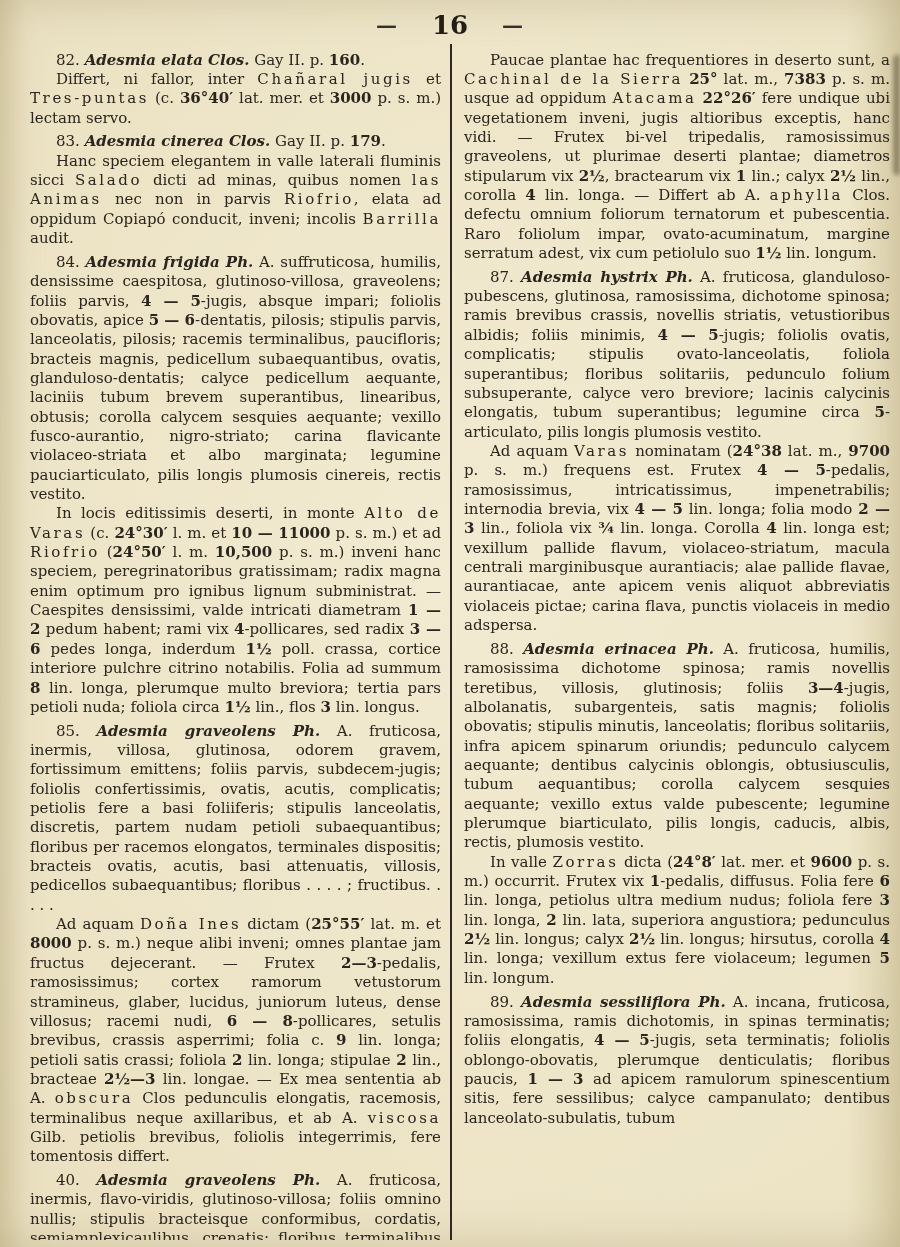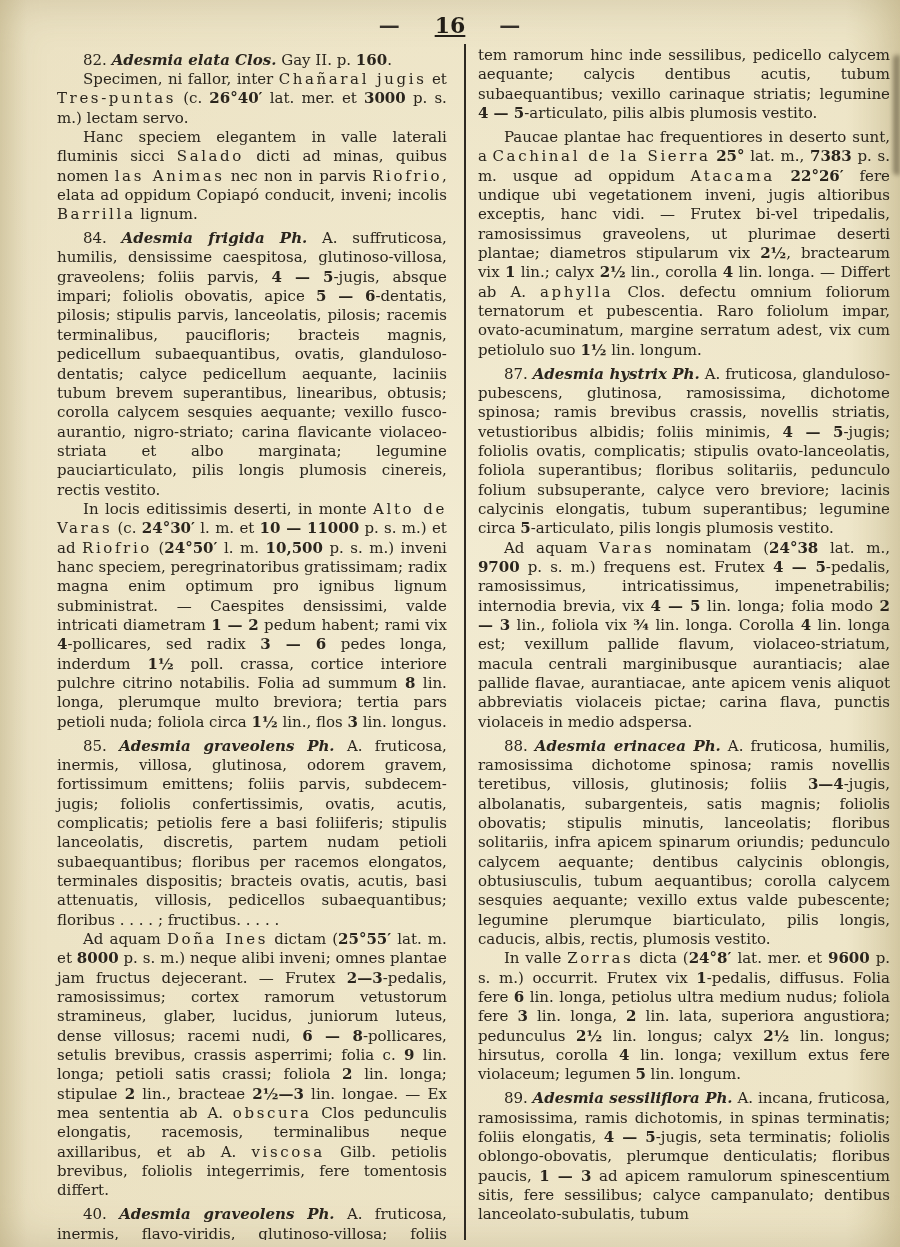--- a/index.html
+++ b/index.html
@@ -34,42 +34,40 @@
     font-size: 21px;
     line-height: 30px;
   }
   .page-header .dash {
     font-weight: bold;
     letter-spacing: 1px;
     color: #35302a;
   }
   .page-header .folio {
     font-weight: bold;
-    font-size: 22px;
+    font-size: 26px;
     color: #221e17;
-    text-decoration: underline;
   }
   .columns {
     display: flex;
     height: 1196px;
     margin-top: 4px;
   }
   .col {
     box-sizing: border-box;
     overflow: hidden;
     height: 100%;
     font-size: 15px;
     line-height: 19.35px;
     text-align: justify;
     text-justify: inter-word;
   }
   .col-left {
     width: 450px;
-    padding: 2px 17px 0 30px;
-    margin-left: 27px;
+    padding: 2px 9px 0 30px;
   }
   .col-right {
     width: 450px;
     padding: 2px 10px 0 12px;
     border-left: 2px solid #2e2a23;
   }
   .para {
     margin: 0;
     text-indent: 26px;
   }
@@ -99,30 +97,30 @@
 
 <div class="page">
   <div class="page-header">
     <span class="dash">—</span>
     <span class="folio">16</span>
     <span class="dash">—</span>
   </div>
   <div class="columns">
     <div class="col col-left">
         <p class="para entry"><span>82.  </span><span class="r-bi">Adesmia elata Clos.</span><span>  Gay II. p. </span><span class="r-b">160</span><span>.</span></p>
-        <p class="para"><span>Specimen, ni fallor, inter </span><span class="r-sp">Chañaral jugis</span><span> et </span><span class="r-sp">Tres-puntas</span><span> (c. </span><span class="r-b">26°40′</span><span> lat. mer. et </span><span class="r-b">3000</span><span> p. s. m.) lectam servo.</span></p>
-        <p class="para"><span>Hanc speciem elegantem in valle laterali fluminis sicci </span><span class="r-sp">Salado</span><span> dicti ad minas, quibus nomen </span><span class="r-sp">las Animas</span><span> nec non in parvis </span><span class="r-sp">Riofrio</span><span>, elata ad oppidum Copiapó conducit, inveni; incolis </span><span class="r-sp">Barrilla</span><span> lignum.</span></p>
+        <p class="para"><span>Differt, ni fallor, inter </span><span class="r-sp">Chañaral jugis</span><span> et </span><span class="r-sp">Tres-puntas</span><span> (c. </span><span class="r-b">36°40′</span><span> lat. mer. et </span><span class="r-b">3000</span><span> p. s. m.) lectam servo.</span></p>
+        <p class="para entry"><span>83.  </span><span class="r-bi">Adesmia cinerea Clos.</span><span>  Gay II. p. </span><span class="r-b">179</span><span>.</span></p>
+        <p class="para"><span>Hanc speciem elegantem in valle laterali fluminis sicci </span><span class="r-sp">Salado</span><span> dicti ad minas, quibus nomen </span><span class="r-sp">las Animas</span><span> nec non in parvis </span><span class="r-sp">Riofrio</span><span>, elata ad oppidum Copiapó conducit, inveni; incolis </span><span class="r-sp">Barrilla</span><span> audit.</span></p>
         <p class="para entry"><span>84.  </span><span class="r-bi">Adesmia frigida Ph.</span><span>  A. suffruticosa, humilis, densissime caespitosa, glutinoso-villosa, graveolens; foliis parvis, </span><span class="r-b">4 — 5</span><span>-jugis, absque impari; foliolis obovatis, apice </span><span class="r-b">5 — 6</span><span>-dentatis, pilosis; stipulis parvis, lanceolatis, pilosis; racemis terminalibus, paucifloris; bracteis magnis, pedicellum subaequantibus, ovatis, glanduloso-dentatis; calyce pedicellum aequante, laciniis tubum brevem superantibus, linearibus, obtusis; corolla calycem sesquies aequante; vexillo fusco-aurantio, nigro-striato; carina flavicante violaceo-striata et albo marginata; legumine pauciarticulato, pilis longis plumosis cinereis, rectis vestito.</span></p>
         <p class="para"><span>In locis editissimis deserti, in monte </span><span class="r-sp">Alto de Varas</span><span> (c. </span><span class="r-b">24°30′</span><span> l. m. et </span><span class="r-b">10 — 11000</span><span> p. s. m.) et ad </span><span class="r-sp">Riofrio</span><span> (</span><span class="r-b">24°50′</span><span> l. m. </span><span class="r-b">10,500</span><span> p. s. m.) inveni hanc speciem, peregrinatoribus gratissimam; radix magna enim optimum pro ignibus lignum subministrat. —  Caespites densissimi, valde intricati diametram </span><span class="r-b">1 — 2</span><span> pedum habent; rami vix </span><span class="r-b">4</span><span>-pollicares, sed radix </span><span class="r-b">3 — 6</span><span> pedes longa, inderdum </span><span class="r-b">1½</span><span> poll. crassa, cortice interiore pulchre citrino notabilis.  Folia ad summum </span><span class="r-b">8</span><span> lin. longa, plerumque multo breviora; tertia pars petioli nuda; foliola circa </span><span class="r-b">1½</span><span> lin., flos </span><span class="r-b">3</span><span> lin. longus.</span></p>
         <p class="para entry"><span>85.  </span><span class="r-bi">Adesmia graveolens Ph.</span><span>  A. fruticosa, inermis, villosa, glutinosa, odorem gravem, fortissimum emittens; foliis parvis, subdecem-jugis; foliolis confertissimis, ovatis, acutis, complicatis; petiolis fere a basi foliiferis; stipulis lanceolatis, discretis, partem nudam petioli subaequantibus; floribus per racemos elongatos, terminales dispositis; bracteis ovatis, acutis, basi attenuatis, villosis, pedicellos subaequantibus; floribus . . . . ;  fructibus. . . . .</span></p>
         <p class="para"><span>Ad aquam </span><span class="r-sp">Doña Ines</span><span> dictam (</span><span class="r-b">25°55′</span><span> lat. m. et </span><span class="r-b">8000</span><span> p. s. m.) neque alibi inveni; omnes plantae jam fructus dejecerant. —  Frutex </span><span class="r-b">2—3</span><span>-pedalis, ramosissimus; cortex ramorum vetustorum stramineus, glaber, lucidus, juniorum luteus, dense villosus; racemi nudi, </span><span class="r-b">6 — 8</span><span>-pollicares, setulis brevibus, crassis asperrimi; folia c. </span><span class="r-b">9</span><span> lin. longa; petioli satis crassi; foliola </span><span class="r-b">2</span><span> lin. longa; stipulae </span><span class="r-b">2</span><span> lin., bracteae </span><span class="r-b">2½—3</span><span> lin. longae. —  Ex mea sententia ab A. </span><span class="r-sp">obscura</span><span> Clos pedunculis elongatis, racemosis, terminalibus neque axillaribus, et ab A. </span><span class="r-sp">viscosa</span><span> Gilb. petiolis brevibus, foliolis integerrimis, fere tomentosis differt.</span></p>
         <p class="para entry"><span>40.  </span><span class="r-bi">Adesmia graveolens Ph.</span><span>  A. fruticosa, inermis, flavo-viridis, glutinoso-villosa; foliis omnino nullis; stipulis bracteisque conformibus, cordatis, semiamplexicaulibus, crenatis; floribus terminalibus racemosis, vel ad extremita-</span></p>
       </div>
     <div class="col col-right">
-        <p class="para noindent"><span>tem ramorum hinc inde sessilibus, pedicello calycem aequante; calycis dentibus acutis, tubum subaequantibus; vexillo carinaque striatis; legumine </span><span class="r-b">4 — 5</span><span>-articulato, pilis albis plumosis vestito.</span></p>
         <p class="para entry"><span>Paucae plantae hac frequentiores in deserto sunt, a </span><span class="r-sp">Cachinal de la Sierra</span><span> </span><span class="r-b">25°</span><span> lat. m., </span><span class="r-b">7383</span><span> p. s. m. usque ad oppidum </span><span class="r-sp">Atacama</span><span> </span><span class="r-b">22°26′</span><span> fere undique ubi vegetationem inveni, jugis altioribus exceptis, hanc vidi. — Frutex bi-vel tripedalis, ramosissimus graveolens, ut plurimae deserti plantae; diametros stipularum vix </span><span class="r-b">2½</span><span>, bractearum vix </span><span class="r-b">1</span><span> lin.; calyx </span><span class="r-b">2½</span><span> lin., corolla </span><span class="r-b">4</span><span> lin. longa. —  Differt ab A. </span><span class="r-sp">aphylla</span><span> Clos. defectu omnium foliorum ternatorum et pubescentia.  Raro foliolum impar, ovato-acuminatum, margine serratum adest, vix cum petiolulo suo </span><span class="r-b">1½</span><span> lin. longum.</span></p>
         <p class="para entry"><span>87.  </span><span class="r-bi">Adesmia hystrix Ph.</span><span>  A. fruticosa, glanduloso-pubescens, glutinosa, ramosissima, dichotome spinosa; ramis brevibus crassis, novellis striatis, vetustioribus albidis; foliis minimis, </span><span class="r-b">4 — 5</span><span>-jugis; foliolis ovatis, complicatis; stipulis ovato-lanceolatis, foliola superantibus; floribus solitariis, pedunculo folium subsuperante, calyce vero breviore; lacinis calycinis elongatis, tubum superantibus; legumine circa </span><span class="r-b">5</span><span>-articulato, pilis longis plumosis vestito.</span></p>
         <p class="para"><span>Ad aquam </span><span class="r-sp">Varas</span><span> nominatam (</span><span class="r-b">24°38</span><span> lat. m., </span><span class="r-b">9700</span><span> p. s. m.) frequens est.  Frutex </span><span class="r-b">4 — 5</span><span>-pedalis, ramosissimus, intricatissimus, impenetrabilis; internodia brevia, vix </span><span class="r-b">4 — 5</span><span> lin. longa; folia modo </span><span class="r-b">2 — 3</span><span> lin., foliola vix </span><span class="r-b">¾</span><span> lin. longa. Corolla </span><span class="r-b">4</span><span> lin. longa est; vexillum pallide flavum, violaceo-striatum, macula centrali marginibusque aurantiacis; alae pallide flavae, aurantiacae, ante apicem venis aliquot abbreviatis violaceis pictae; carina flava, punctis violaceis in medio adspersa.</span></p>
         <p class="para entry"><span>88.  </span><span class="r-bi">Adesmia erinacea Ph.</span><span>  A. fruticosa, humilis, ramosissima dichotome spinosa; ramis novellis teretibus, villosis, glutinosis; foliis </span><span class="r-b">3—4</span><span>-jugis, albolanatis, subargenteis, satis magnis; foliolis obovatis; stipulis minutis, lanceolatis; floribus solitariis, infra apicem spinarum oriundis; pedunculo calycem aequante; dentibus calycinis oblongis, obtusiusculis, tubum aequantibus; corolla calycem sesquies aequante; vexillo extus valde pubescente; legumine plerumque biarticulato, pilis longis, caducis, albis, rectis, plumosis vestito.</span></p>
         <p class="para"><span>In valle </span><span class="r-sp">Zorras</span><span> dicta (</span><span class="r-b">24°8′</span><span> lat. mer. et </span><span class="r-b">9600</span><span> p. s. m.) occurrit.  Frutex vix </span><span class="r-b">1</span><span>-pedalis, diffusus.  Folia fere </span><span class="r-b">6</span><span> lin. longa, petiolus ultra medium nudus; foliola fere </span><span class="r-b">3</span><span> lin. longa, </span><span class="r-b">2</span><span> lin. lata, superiora angustiora; pedunculus </span><span class="r-b">2½</span><span> lin. longus; calyx </span><span class="r-b">2½</span><span> lin. longus; hirsutus, corolla </span><span class="r-b">4</span><span> lin. longa; vexillum extus fere violaceum; legumen </span><span class="r-b">5</span><span> lin. longum.</span></p>
         <p class="para entry"><span>89.  </span><span class="r-bi">Adesmia sessiliflora Ph.</span><span>  A. incana, fruticosa, ramosissima, ramis dichotomis, in spinas terminatis; foliis elongatis, </span><span class="r-b">4 — 5</span><span>-jugis, seta terminatis; foliolis oblongo-obovatis, plerumque denticulatis; floribus paucis, </span><span class="r-b">1 — 3</span><span> ad apicem ramulorum spinescentium sitis, fere sessilibus; calyce campanulato; dentibus lanceolato-subulatis, tubum</span></p>
       </div>
   </div>
   <div class="edge-smudge"></div>
 </div>

